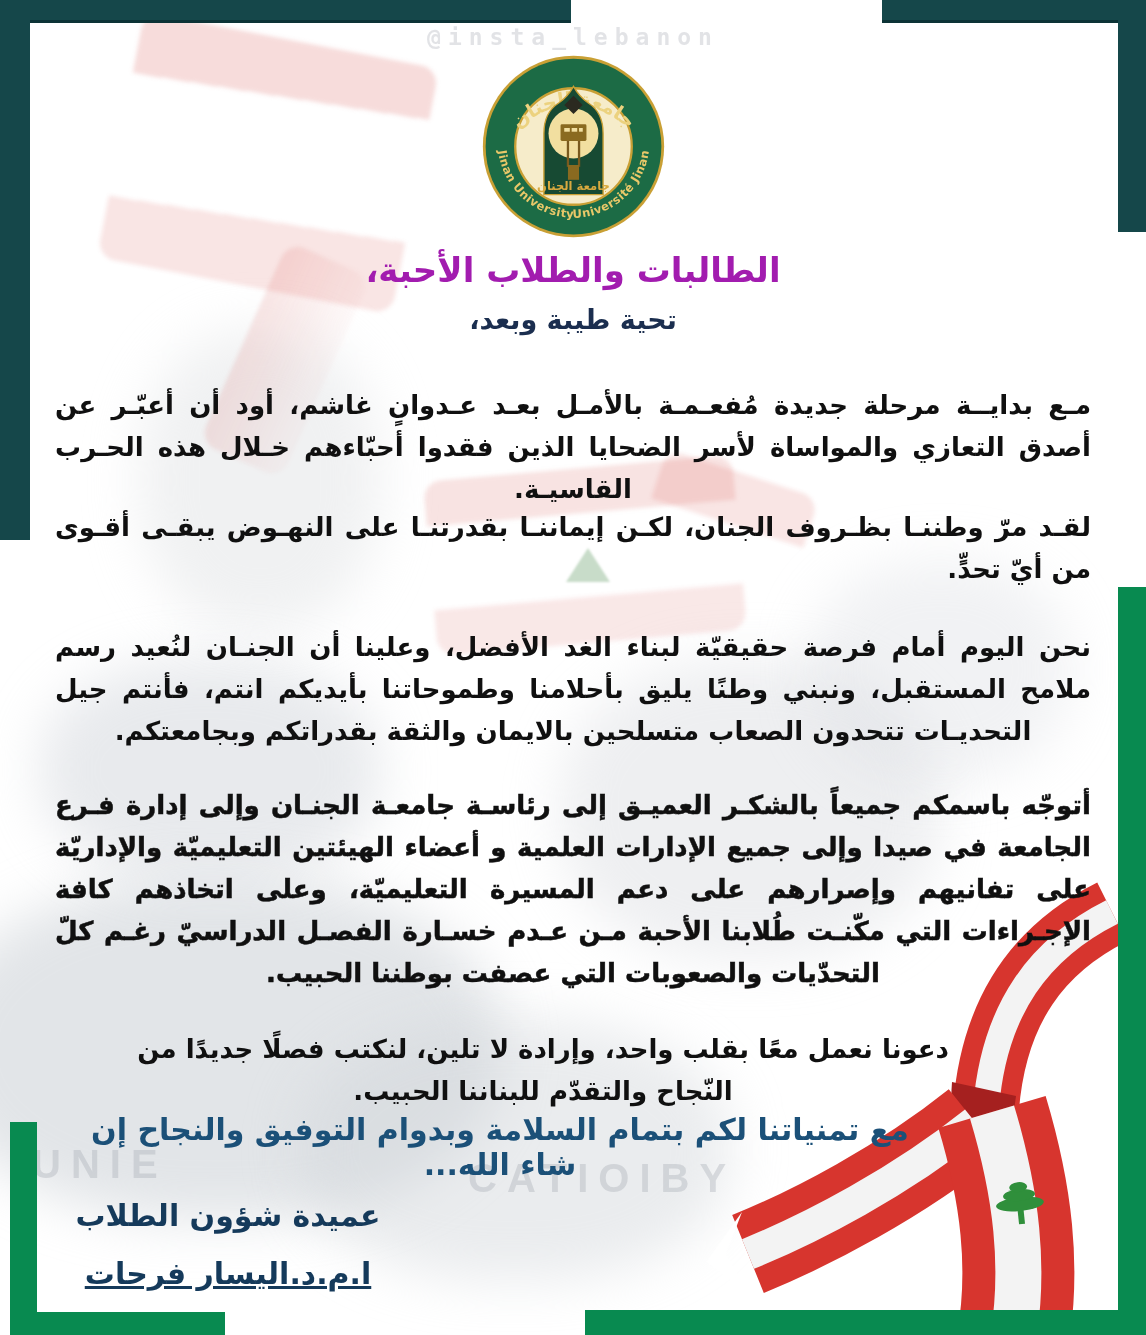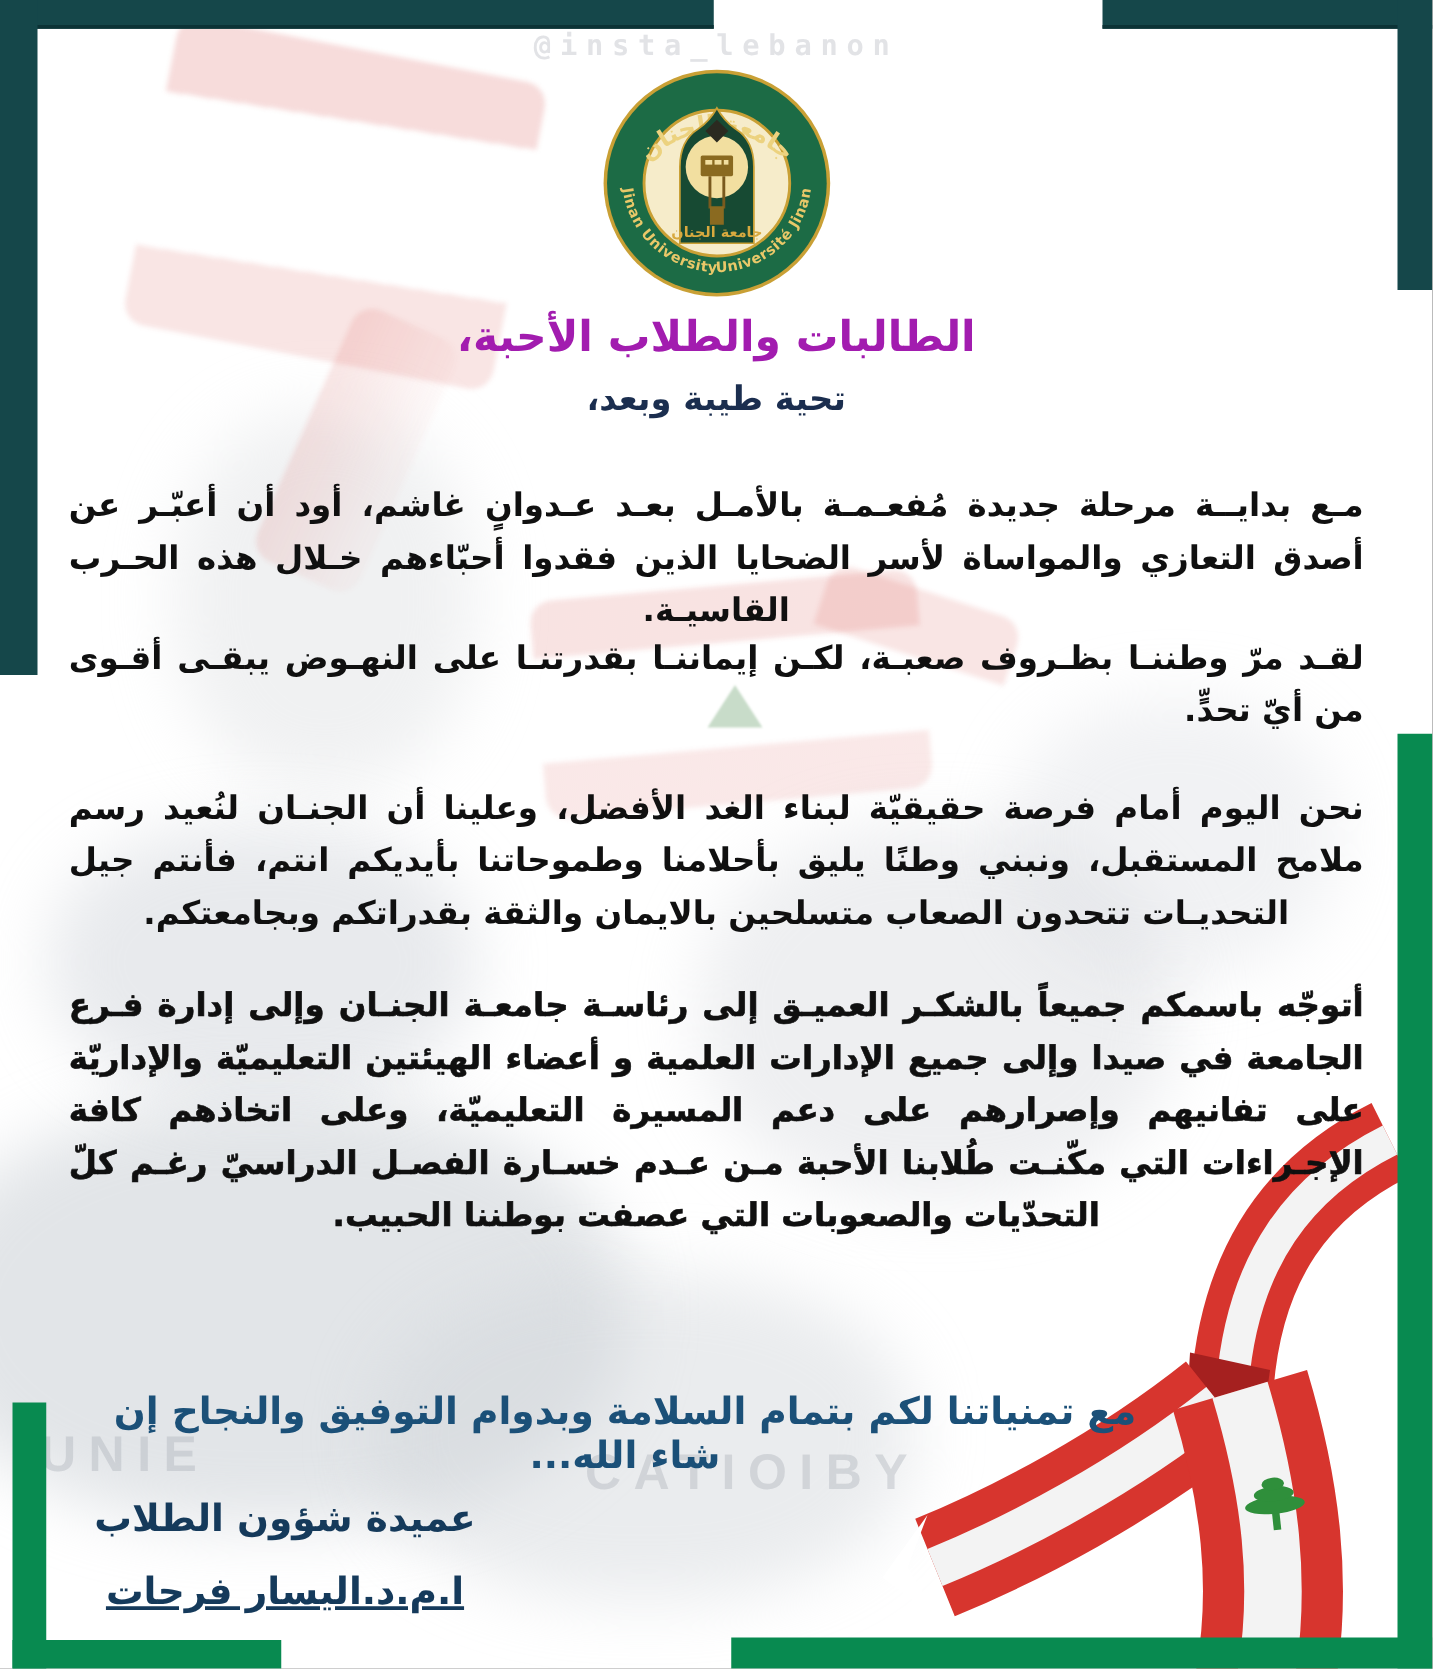--- a/index.html
+++ b/index.html
@@ -167,22 +167,23 @@
     <line x1="94" y1="94" x2="94" y2="122" stroke="#7a5a1e" stroke-width="2.5"></line>
     <line x1="106" y1="94" x2="106" y2="122" stroke="#7a5a1e" stroke-width="2.5"></line>
     <rect x="94" y="120" width="12" height="16" fill="#8a6a20"></rect>
     <text x="100" y="147" text-anchor="middle" font-size="12.5" font-weight="bold" fill="#d8a93f">جامعة الجنان</text>
   </svg>
 
   <div class="greet1 ar">الطالبات والطلاب الأحبة،</div>
   <div class="greet2 ar">تحية طيبة وبعد،</div>
 
   <p class="para ar p1">مـع بدايــة مرحلة جديدة مُفعـمـة بالأمـل بعـد عـدوانٍ غاشم، أود أن أعبّـر عن أصدق التعازي والمواساة لأسر الضحايا الذين فقدوا أحبّاءهم خـلال هذه الحـرب القاسيـة.</p>
-  <p class="para ar p2">لقـد مرّ وطننـا بظـروف صعبـة، لكـن إيماننـا بقدرتنـا على النهـوض يبقـى أقـوى من أيّ تحدٍّ.</p>
+  <p class="para ar p2">لقـد مرّ وطننـا بظـروف الجنان، لكـن إيماننـا بقدرتنـا على النهـوض يبقـى أقـوى من أيّ تحدٍّ.</p>
   <p class="para ar p3">نحن اليوم أمام فرصة حقيقيّة لبناء الغد الأفضل، وعلينا أن الجنـان لنُعيد رسم ملامح المستقبل، ونبني وطنًا يليق بأحلامنا وطموحاتنا بأيديكم انتم، فأنتم جيل التحديـات تتحدون الصعاب متسلحين بالايمان والثقة بقدراتكم وبجامعتكم.</p>
   <p class="para ar p4">أتوجّه باسمكم جميعاً بالشكـر العميـق إلى رئاسـة جامعـة الجنـان وإلى إدارة فـرع الجامعة في صيدا وإلى جميع الإدارات العلمية و أعضاء الهيئتين التعليميّة والإداريّة على تفانيهم وإصرارهم على دعم المسيرة التعليميّة، وعلى اتخاذهم كافة الإجـراءات التي مكّنـت طُلابنا الأحبة مـن عـدم خسـارة الفصـل الدراسيّ رغـم كلّ التحدّيات والصعوبات التي عصفت بوطننا الحبيب.</p>
+  <p class="para ar p5">دعونا نعمل معًا بقلب واحد، وإرادة لا تلين، لنكتب فصلًا جديدًا من النّجاح والتقدّم للبناننا الحبيب.</p>
 
   <div class="closing ar">مع تمنياتنا لكم بتمام السلامة وبدوام التوفيق والنجاح إن شاء الله...</div>
 
   <div class="sig-title ar">عميدة شؤون الطلاب</div>
   <div class="sig-name ar">ا.م.د.اليسار فرحات</div>
 
 </div>
 
 </body></html>

